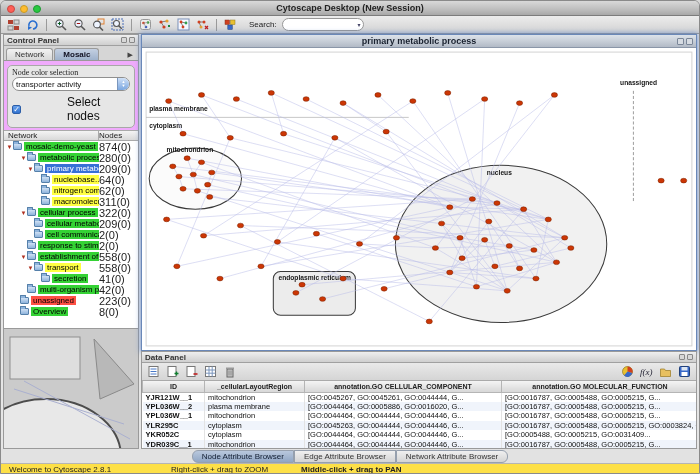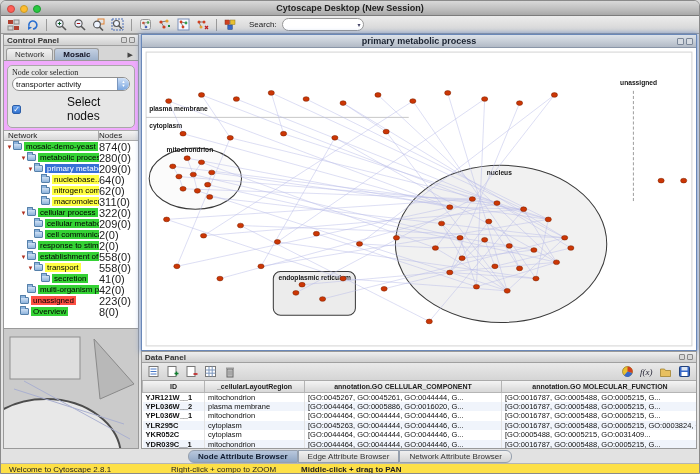--- a/index.html
+++ b/index.html
@@ -96,21 +96,21 @@
   td{height:9.5px;font-size:7.5px;color:#111;border-right:1px solid #e3e3e3;padding:0 3px;
     white-space:nowrap;overflow:hidden;}
   tr.odd td{background:#f0f4fb;}
   td.c-id{font-weight:bold;}
   
   .bottom-tabs{position:absolute;left:0;top:448px;width:100%;height:14px;display:flex;
     align-items:center;justify-content:center;gap:0;background:#e2e2e2;}
   .btab{font-size:8px;padding:1px 9px;border:1px solid #96a0ae;background:linear-gradient(#f0f0f0,#d4d4d4);color:#333;}
   .btab:first-child{border-radius:6px 0 0 6px;}
   .btab:last-child{border-radius:0 6px 6px 0;}
-  .btab.active{background:linear-gradient(#b9c8dd,#90a6c4);font-weight:bold;color:#101c30;}
+  .btab.active{background:linear-gradient(#b9c8dd,#90a6c4);font-weight:normal;color:#101c30;}
   
   .statusbar{position:absolute;left:0;top:462px;width:100%;height:24px;background:#fde047;
     border-top:1px solid #b5b5b5;}
   .statusbar span{position:absolute;top:1px;font-size:8px;color:#222;white-space:nowrap;}
   .statusbar span:nth-child(1){left:8px;}
   .statusbar span:nth-child(2){left:170px;}
   .statusbar span:nth-child(3){left:300px;font-weight:bold;}
 </style>
 </head>
 <body>
@@ -689,17 +689,17 @@
   </div>
 
   <div class="bottom-tabs">
       <div class="btab active">Node Attribute Browser</div>
       <div class="btab">Edge Attribute Browser</div>
       <div class="btab">Network Attribute Browser</div>
     </div>
 
   <div class="statusbar">
       <span>Welcome to Cytoscape 2.8.1</span>
-      <span>Right-click + compo to ZOOM</span>
+      <span>Right-click + drag to ZOOM</span>
       <span>Middle-click + drag to PAN</span>
     </div>
 
 </div>
 
 </body></html>

